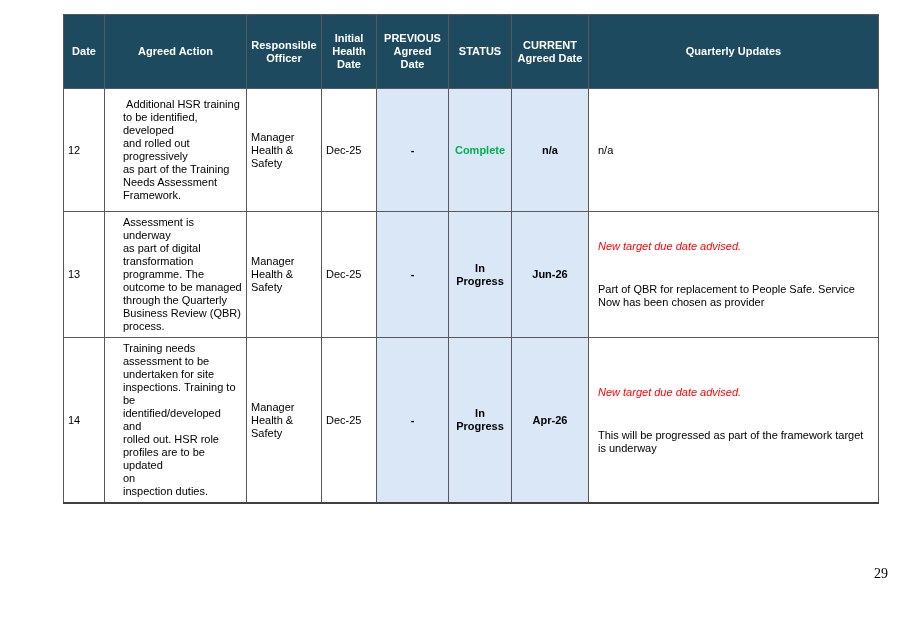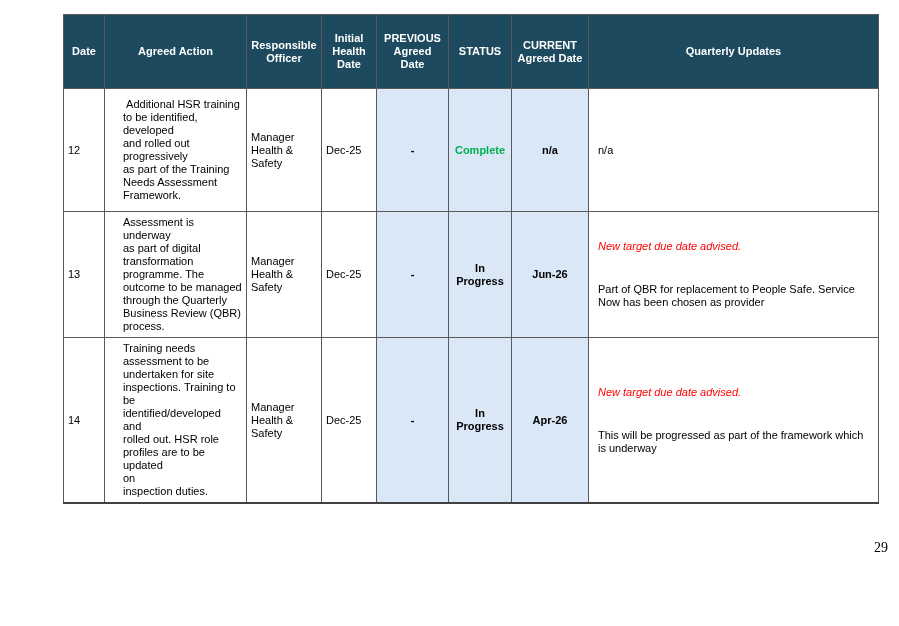--- a/index.html
+++ b/index.html
@@ -60,21 +60,21 @@
   .update-alert {
     color: #ff0000;
     font-style: italic;
     white-space: pre-line;
   }
   .update-alert:empty { display: none; }
   .update-alert:not(:empty) + .update-body { margin-top: 30px; }
   .update-body { white-space: pre-line; }
   .page-number {
     position: absolute;
-    top: 540px;
+    top: 566px;
     right: 11px;
     font-family: "Liberation Serif", serif;
     font-size: 14px;
     color: #000000;
   }
 </style>
 </head>
 <body>
 
 <div class="page">
@@ -168,21 +168,21 @@
         <td class="center pre">Manager
 Health &amp;
 Safety</td>
         <td class="center">Dec-25</td>
         <td class="col-blue">-</td>
         <td class="col-blue pre" style="color: rgb(0, 0, 0);">In
 Progress</td>
         <td class="col-blue">Apr-26</td>
         <td class="updates-cell">
           <div class="update-alert">New target due date advised.</div>
-          <div class="update-body">This will be progressed as part of the framework which
+          <div class="update-body">This will be progressed as part of the framework target
 is underway</div>
         </td>
       </tr>
     </tbody>
   </table>
 
   <div class="page-number">29</div>
 
 </div>
 

